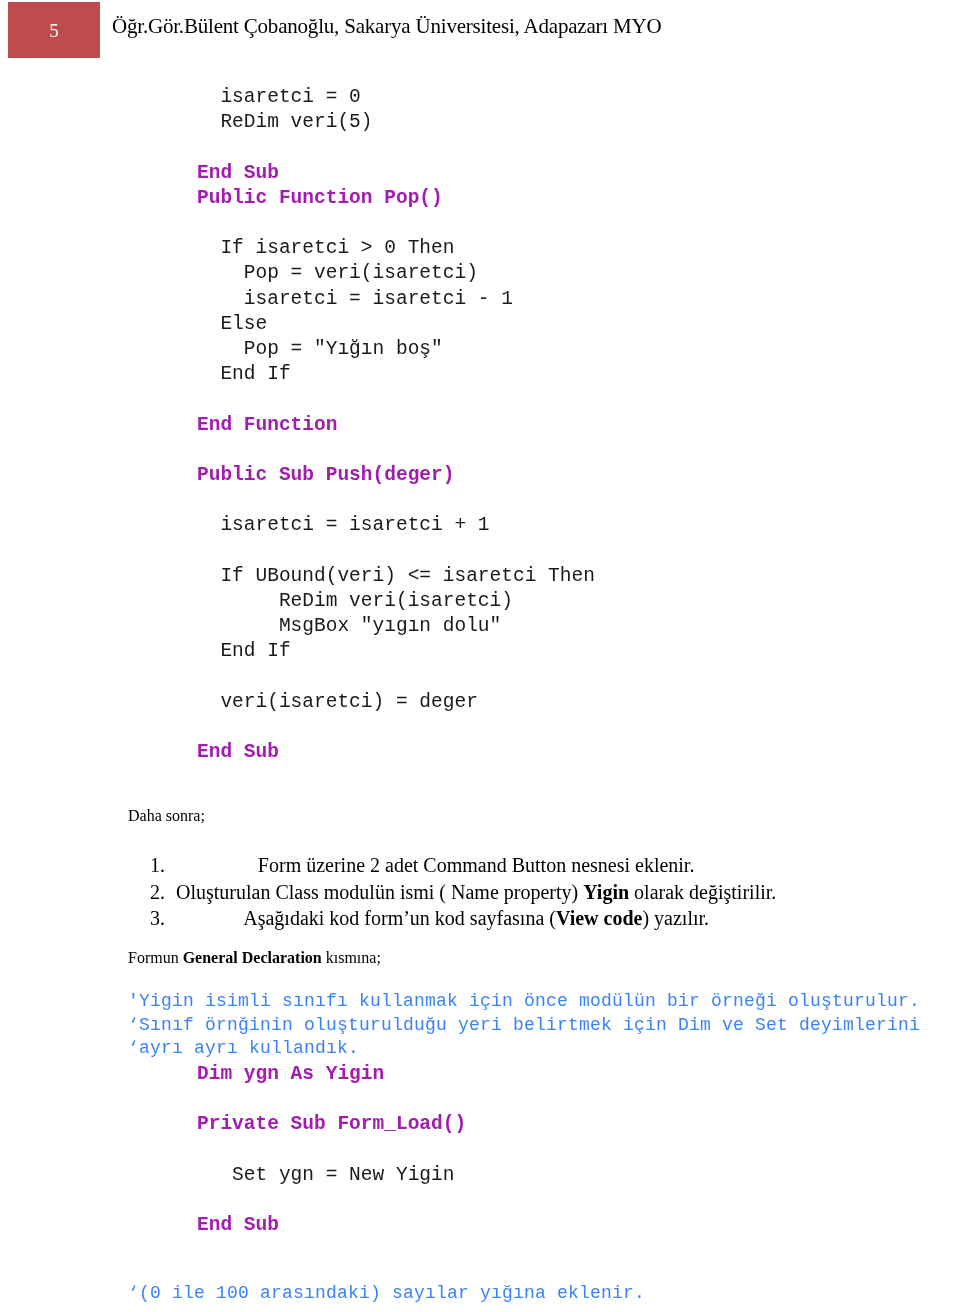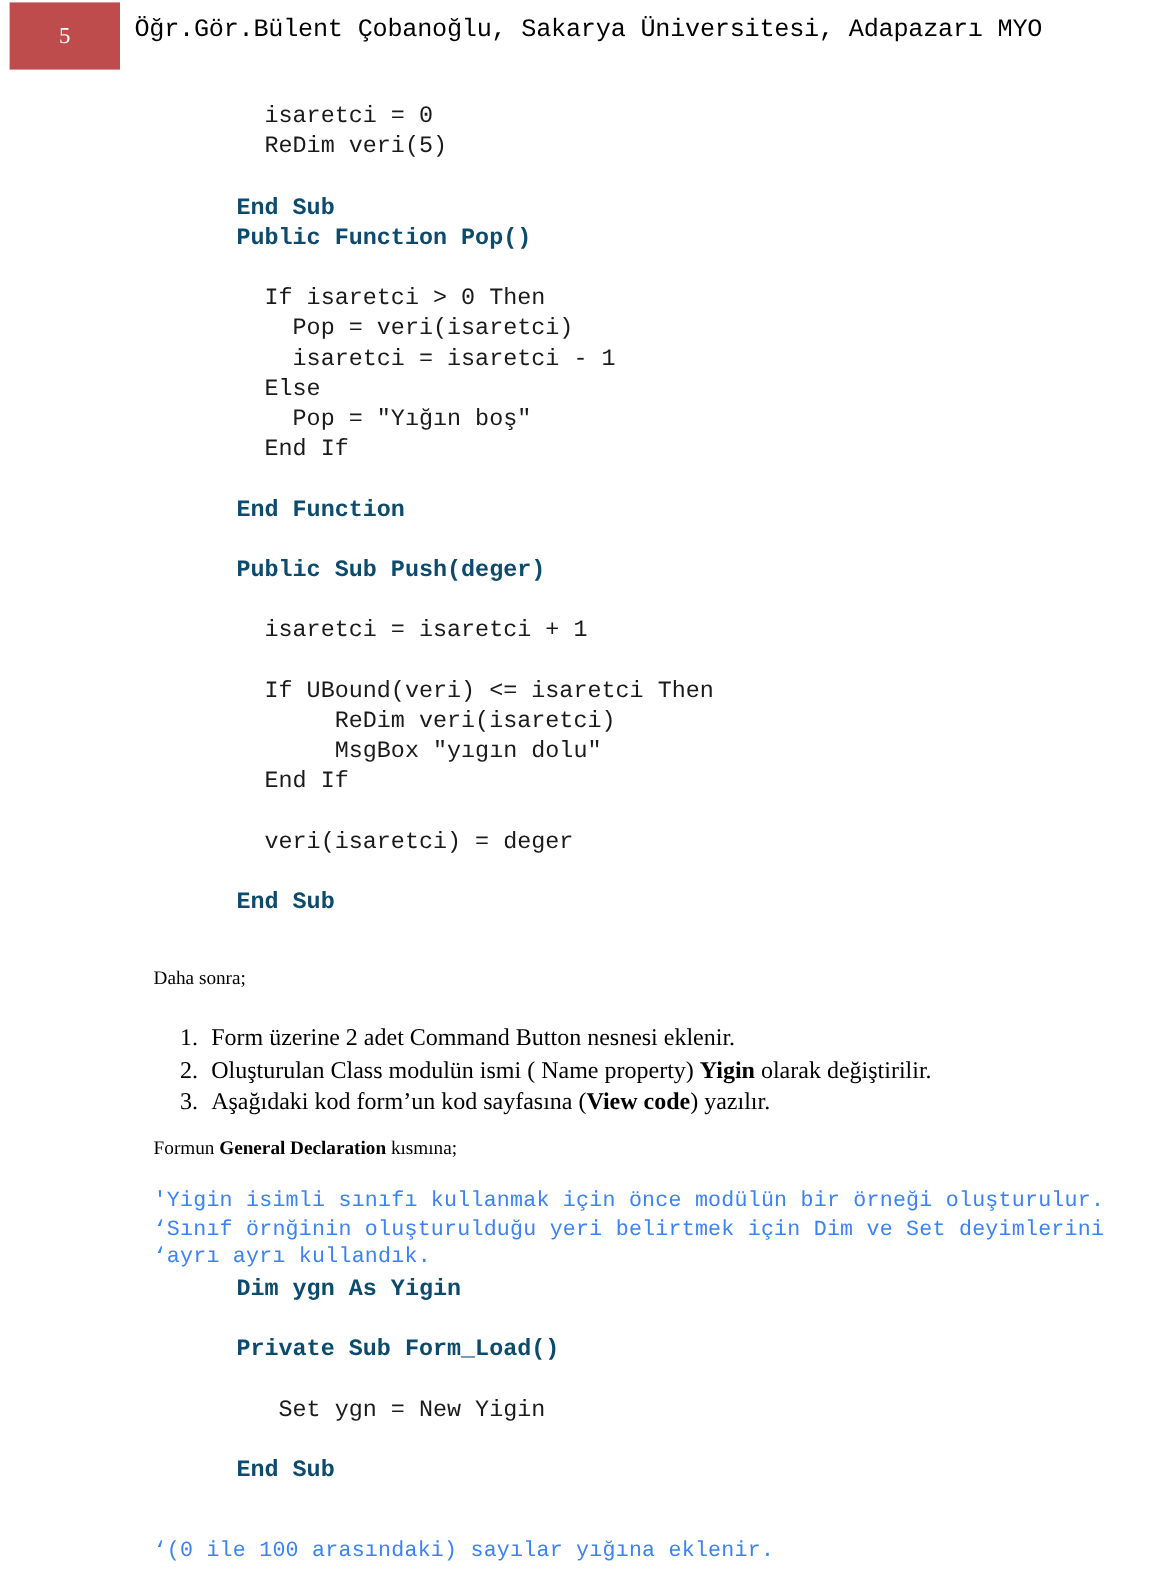--- a/index.html
+++ b/index.html
@@ -36,21 +36,21 @@
     font-size: 19px;
     display: flex;
     align-items: center;
     justify-content: center;
     line-height: 1;
   }
   #header-title {
     position: absolute;
     left: 112px;
     top: 14px;
-    font-family: Liberation Mono, monospace;
+    font-family: Liberation Serif, serif;
     font-size: 21px;
     letter-spacing: -0.2px;
     white-space: nowrap;
     text-align: right;
   }
 
   
   #doc-body {
     position: absolute;
     top: 62px;
@@ -61,21 +61,21 @@
   
   .code-block {
     font-family: "Liberation Mono", "DejaVu Sans Mono", monospace;
     font-size: 19.5px;
     line-height: 25.2px;
     white-space: pre;
     color: #1a1a1a;
     margin: 0;
   }
   .code-line { white-space: pre; min-height: 25.2px; }
-  .code-line.bold { font-weight: bold; color: #0c4a6e; }
+  .code-line.bold { font-weight: bold; color: #a21caf; }
   .code-line.blank { color: transparent; }
 
   #code-block-class {
     position: absolute;
     left: 197px;
     top: 23px;
   }
   #code-block-form {
     position: absolute;
     left: 197px;
@@ -95,20 +95,21 @@
   }
   #steps-list {
     position: absolute;
     left: 128px;
     top: 790px;
     margin: 0;
     padding-left: 42px;
     font-family: "Liberation Serif", serif;
     font-size: 20px;
     line-height: 26.5px;
+    text-align: center;
   }
   #steps-list li {
     padding-left: 6px;
   }
   #formun-line {
     position: absolute;
     left: 128px;
     top: 883px;
   }
   .inline-bold { font-weight: bold; }

